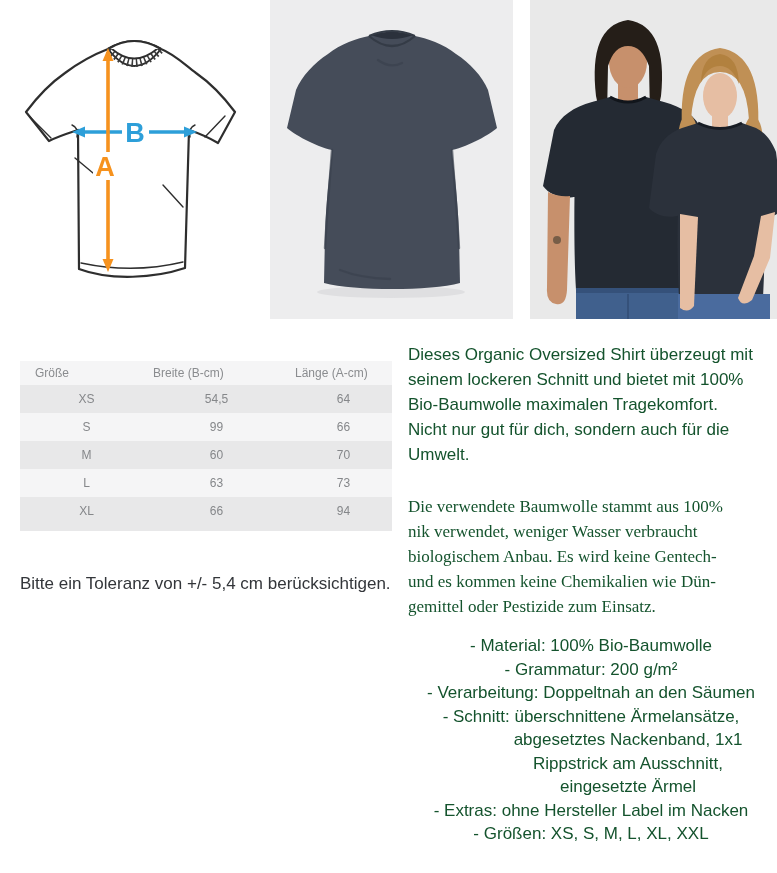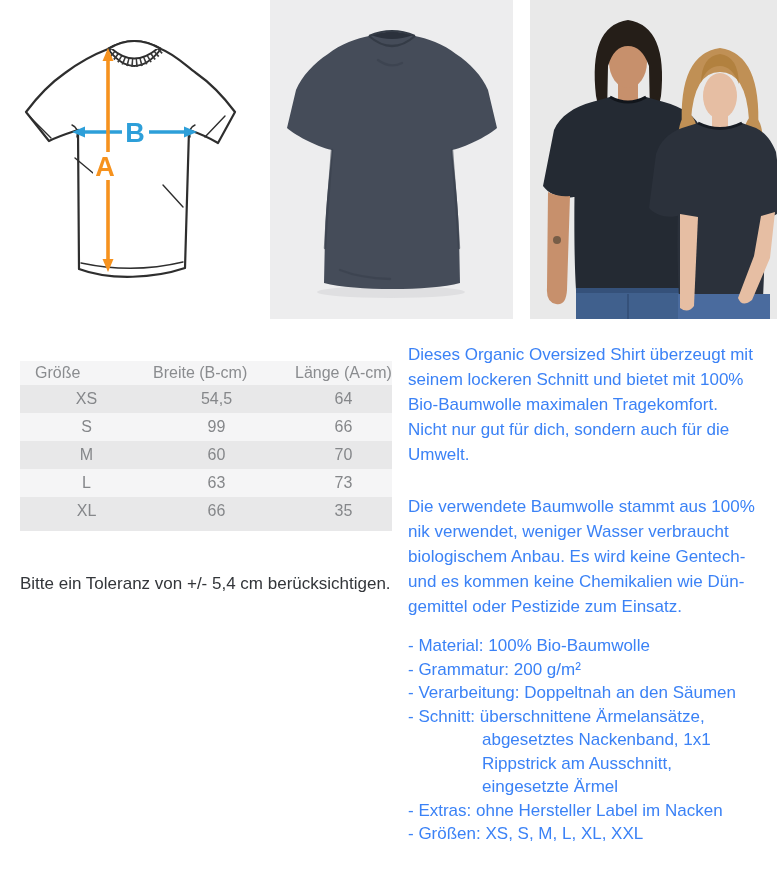--- a/index.html
+++ b/index.html
@@ -9,34 +9,34 @@
   }
   
   .diagram-panel{position:absolute;left:15px;top:20px;width:225px;height:290px;}
   .photo-flat{position:absolute;left:270px;top:0;width:243px;height:319px;}
   .photo-models{position:absolute;left:530px;top:0;width:247px;height:319px;}
   .diagram-panel svg,.photo-flat svg,.photo-models svg{display:block;width:100%;height:100%;}
   .arrow-label{font-family:"Liberation Sans",sans-serif;font-weight:bold;font-size:27px;}
   
   .size-table-wrap{position:absolute;left:20px;top:361px;width:372px;}
   table.size-table{border-collapse:collapse;table-layout:fixed;width:372px;
-    font-size:16px;color:#85878a;}
+    font-size:12px;color:#85878a;}
   table.size-table col.c1{width:118px;} table.size-table col.c2{width:142px;} table.size-table col.c3{width:112px;}
   table.size-table th{font-weight:normal;text-align:left;height:24px;background:#f5f5f6;color:#8a8c8f;padding:0 0 0 15px;}
   table.size-table td{height:28px;padding:0 0 0 15px;text-align:center;}
   table.size-table tr.odd td{background:#e8e8e9;}
   table.size-table tr.even td{background:#f5f5f6;}
   .table-footer-strip{height:6px;background:#e8e8e9;}
   
   .tolerance-note{position:absolute;left:20px;top:574px;font-size:17px;color:#33363a;}
   
-  .description{position:absolute;left:408px;top:342px;width:366px;color:#3b82f6;font-size:17px;}
+  .description{position:absolute;left:408px;top:342px;width:366px;color:#14532d;font-size:17px;}
   .desc-para{line-height:25px;}
-  .desc-para.second{margin-top:27px;}
-  .spec-list{margin-top:15px;line-height:23.5px;}
+  .desc-para.second{margin-top:27px;font-family:Liberation Serif, serif;}
+  .spec-list{margin-top:15px;line-height:23.5px;text-align:center;}
   .spec-line.indent{padding-left:74px;}
 </style>
 </head>
 <body>
 
 <div class="stage">
 
   <div class="diagram-panel">
     <svg viewBox="0 0 225 290">
       <g fill="#ffffff" stroke="#2E2E2E" stroke-width="2.2" stroke-linejoin="round" stroke-linecap="round">
@@ -155,21 +155,21 @@
           <td>70</td>
         </tr>
         <tr class="even">
           <td>L</td>
           <td>63</td>
           <td>73</td>
         </tr>
         <tr class="odd">
           <td>XL</td>
           <td>66</td>
-          <td>35</td>
+          <td>94</td>
         </tr>
       </tbody>
     </table>
     <div class="table-footer-strip"></div>
   </div>
 
   <div class="tolerance-note">Bitte ein Toleranz von +/- 5,4 cm berücksichtigen.</div>
 
   <div class="description">
     <div class="desc-para">

